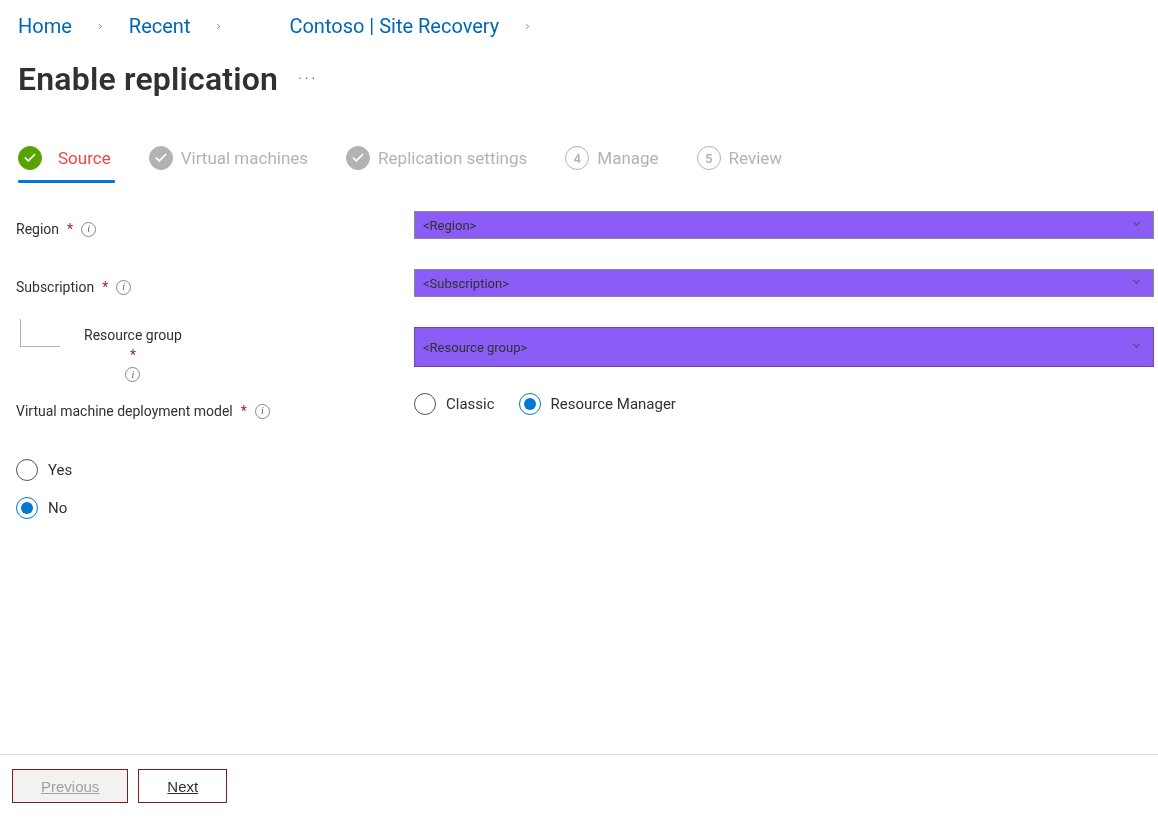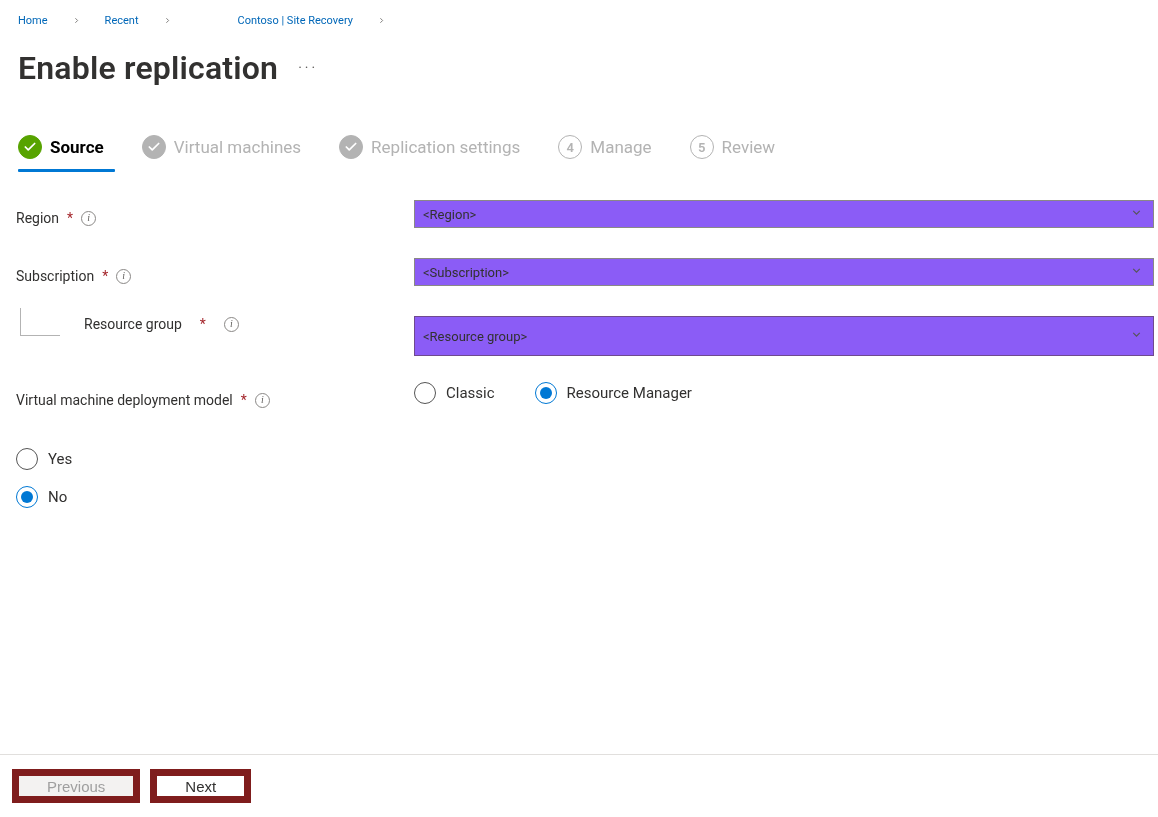--- a/index.html
+++ b/index.html
@@ -25,21 +25,21 @@
     min-height: 817px;
     position: relative;
     padding: 10px 16px 80px 16px;
   }
 
   
   .breadcrumb {
     display: flex;
     align-items: center;
     gap: 24px;
-    font-size: 11px;
+    font-size: 20px;
     padding: 4px 0 4px 2px;
   }
   .breadcrumb a {
     color: var(--link);
     text-decoration: none;
     cursor: pointer;
   }
   .crumb-sep {
     color: var(--muted);
     display: inline-flex;
@@ -79,22 +79,23 @@
     align-items: center;
     gap: 8px;
     cursor: default;
   }
   .step .label {
     font-size: 17px;
     font-weight: 400;
     color: var(--gray);
   }
   .step.active .label {
-    color: #000000;
-    font-weight: 700;
+    color: #ef4444;
+    font-weight: 400;
+    margin-left: 8px;
   }
   .step-icon {
     width: 24px; height: 24px;
     border-radius: 50%;
     display: flex; align-items: center; justify-content: center;
     font-size: 13px; font-weight: 600;
     color: var(--gray);
     border: 1.5px solid var(--gray);
     background: #fff;
   }
@@ -166,21 +167,22 @@
     border-left: 1px solid var(--gray);
     border-bottom: 1px solid var(--gray);
     margin-left: 4px;
     margin-right: 18px;
     position: relative;
     top: -8px;
   }
   .indent-wrap {
     display: inline-flex;
     align-items: center;
-    gap: 16px;
+    gap: 4px;
+    flex-direction: column;
   }
 
   
   .dropdown {
     position: relative;
     width: 100%;
     max-width: 740px;
     height: 28px;
     border: 1px solid var(--border);
     background: #8b5cf6;
@@ -196,21 +198,21 @@
     position: absolute;
     right: 10px; top: 50%; transform: translateY(-50%);
     color: #555;
     font-size: 12px;
   }
 
   
   .radio-group {
     display: flex;
     align-items: center;
-    gap: 40px;
+    gap: 24px;
   }
   .radio-group.vert {
     flex-direction: column;
     align-items: flex-start;
     gap: 16px;
   }
   .radio {
     display: inline-flex;
     align-items: center;
     gap: 10px;
@@ -241,24 +243,25 @@
     padding: 14px 12px;
     display: flex;
     gap: 10px;
     background: #fff;
   }
   .btn {
     min-width: 58px;
     height: 34px;
     padding: 0 28px;
     font-size: 15px;
-    border: 7px solid #7f1d1d;
+    border: 1px solid #7f1d1d;
     background: #fff;
     color: var(--text);
     cursor: pointer;
+    text-decoration: underline;
   }
   .btn.secondary-disabled {
     background: #f3f2f1;
     color: #9f9f9f;
     cursor: not-allowed;
   }
 </style>
 </head>
 <body>
 

